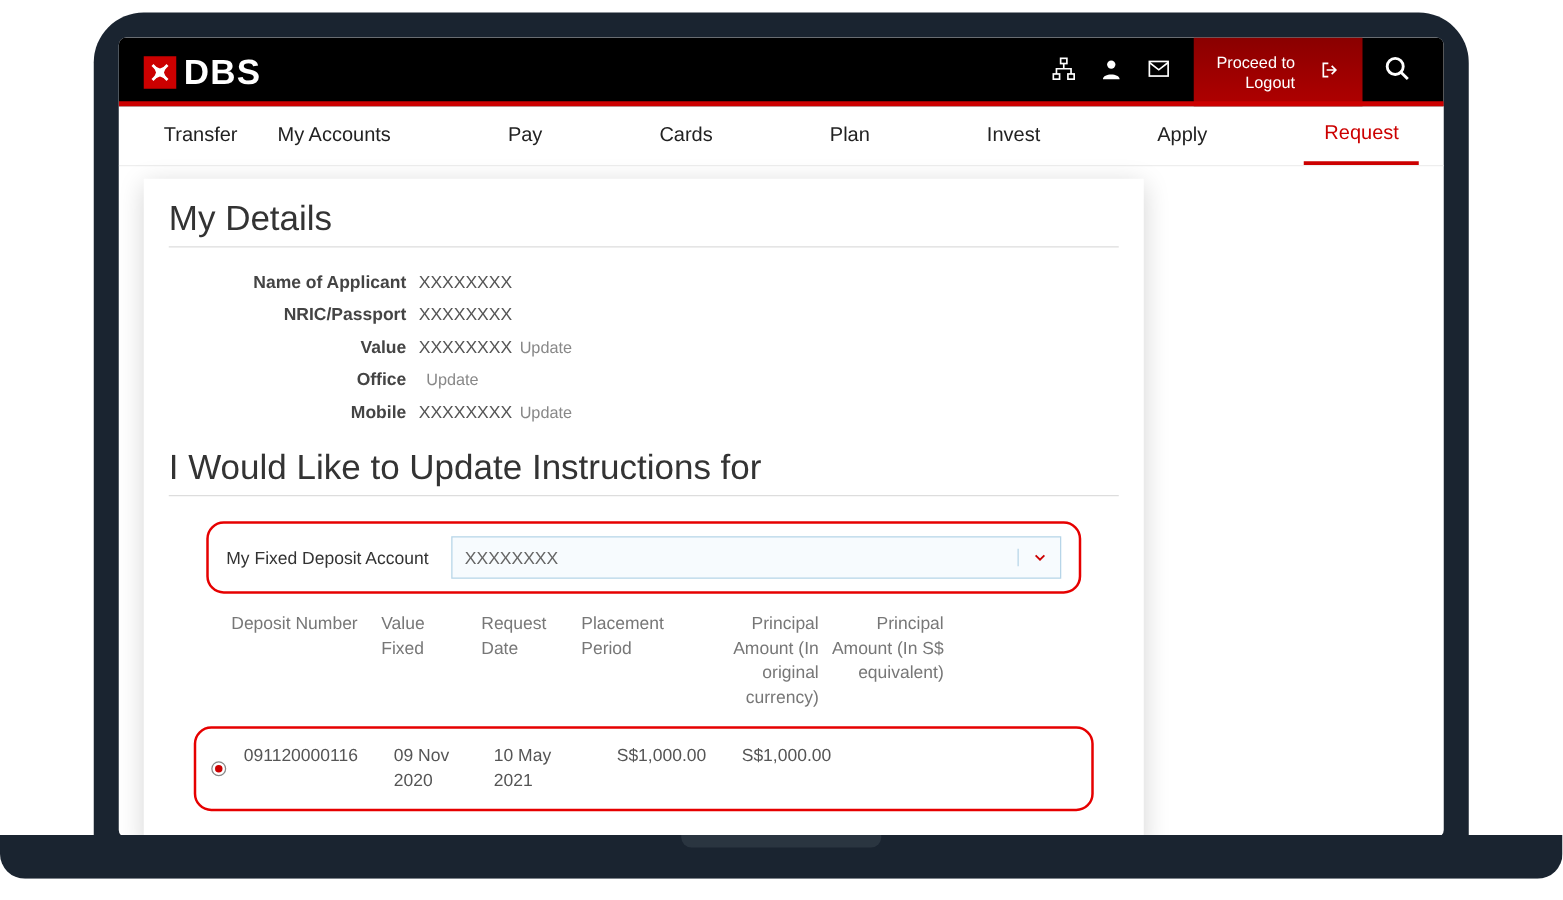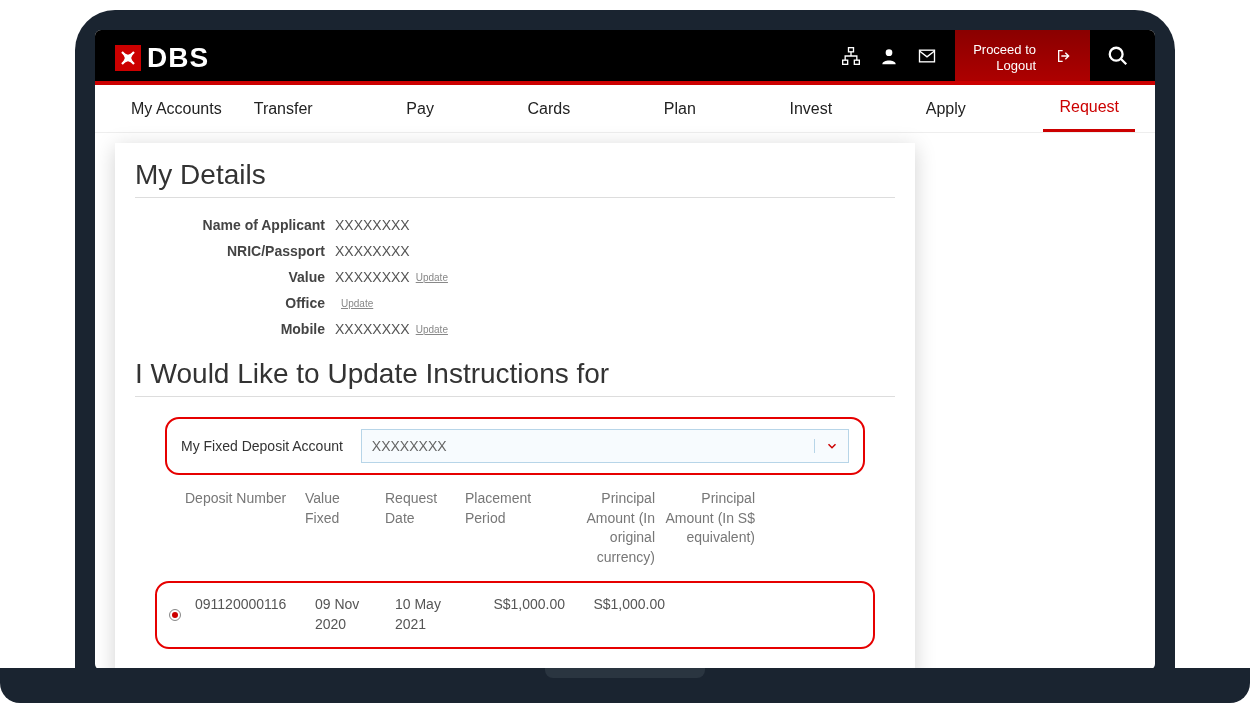--- a/index.html
+++ b/index.html
@@ -80,21 +80,21 @@
     background:#fff;
   }
   h2.section-title {
     font-size: 28px; font-weight:400; color:#333;
     border-bottom:1px solid #ddd; padding-bottom:6px; margin-bottom:14px;
     margin-top:6px;
   }
   .details-row { display:flex; align-items:center; font-size:14px; color:#333; padding:5px 0; }
   .details-label { width:200px; text-align:right; padding-right:10px; font-weight:600; color:#444; }
   .details-value { color:#555; }
-  .update-link { color:#888; text-decoration:underline; font-size:10px; margin-left:6px; cursor:pointer; }
+  .update-link { color:#888; font-size:13px; margin-left:6px; cursor:pointer; }
   .callout-red {
     border: 2.5px solid #e60000;
     border-radius: 14px;
     padding: 10px 14px;
     display:flex; align-items:center; gap:18px;
     margin: 20px 30px 14px 30px;
   }
   .callout-label { font-size:14px; color:#333; white-space:nowrap; }
   .select-box {
     flex:1; display:flex; align-items:center;
@@ -172,22 +172,22 @@
           <span><svg viewBox="0 0 24 24">
                   <circle cx="10" cy="10" r="7" fill="none" stroke="#fff" stroke-width="2.5"></circle>
                   <line x1="15" y1="15" x2="21" y2="21" stroke="#fff" stroke-width="2.5"></line>
                 </svg></span>
         </div>
       </div>
       <div class="topbar-red-underline"></div>
     </div>
 
     <div class="navbar">
+      <div class="nav-item">Transfer</div>
       <div class="nav-item">My Accounts</div>
-      <div class="nav-item">Transfer</div>
       <div class="nav-spacer"></div>
       <div class="nav-item">Pay</div>
       <div class="nav-spacer"></div>
       <div class="nav-item">Cards</div>
       <div class="nav-spacer"></div>
       <div class="nav-item">Plan</div>
       <div class="nav-spacer"></div>
       <div class="nav-item">Invest</div>
       <div class="nav-spacer"></div>
       <div class="nav-item">Apply</div>

